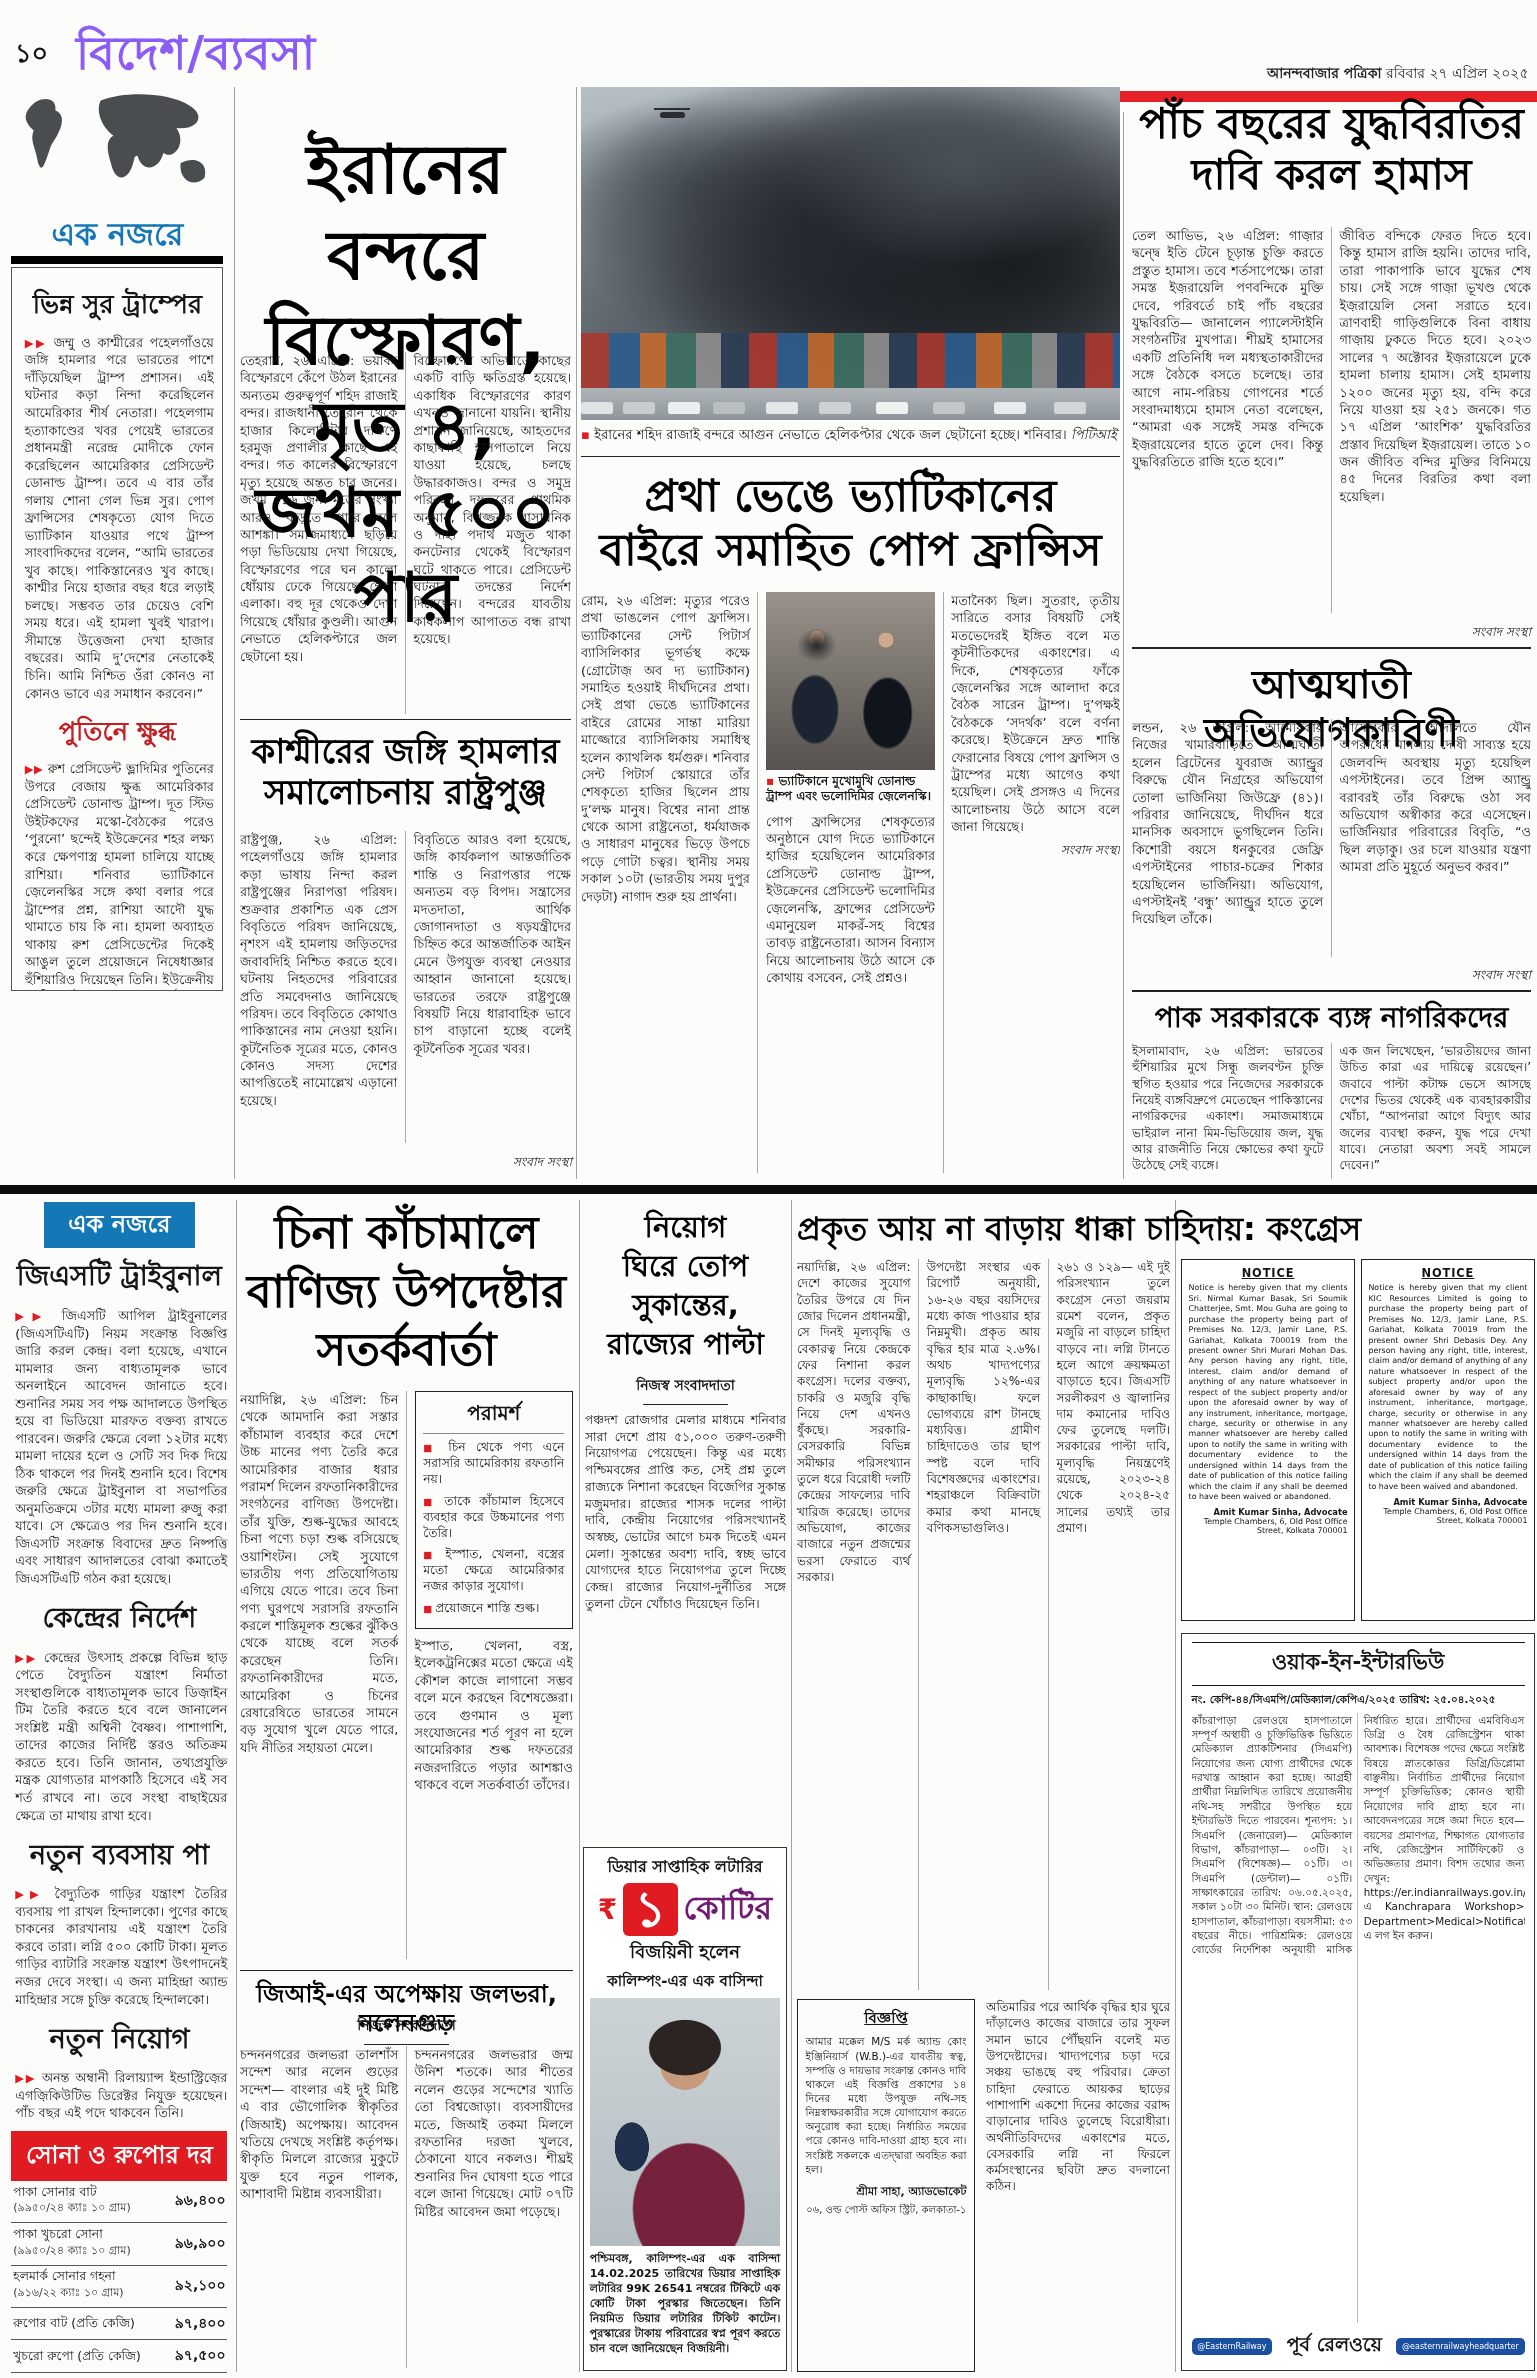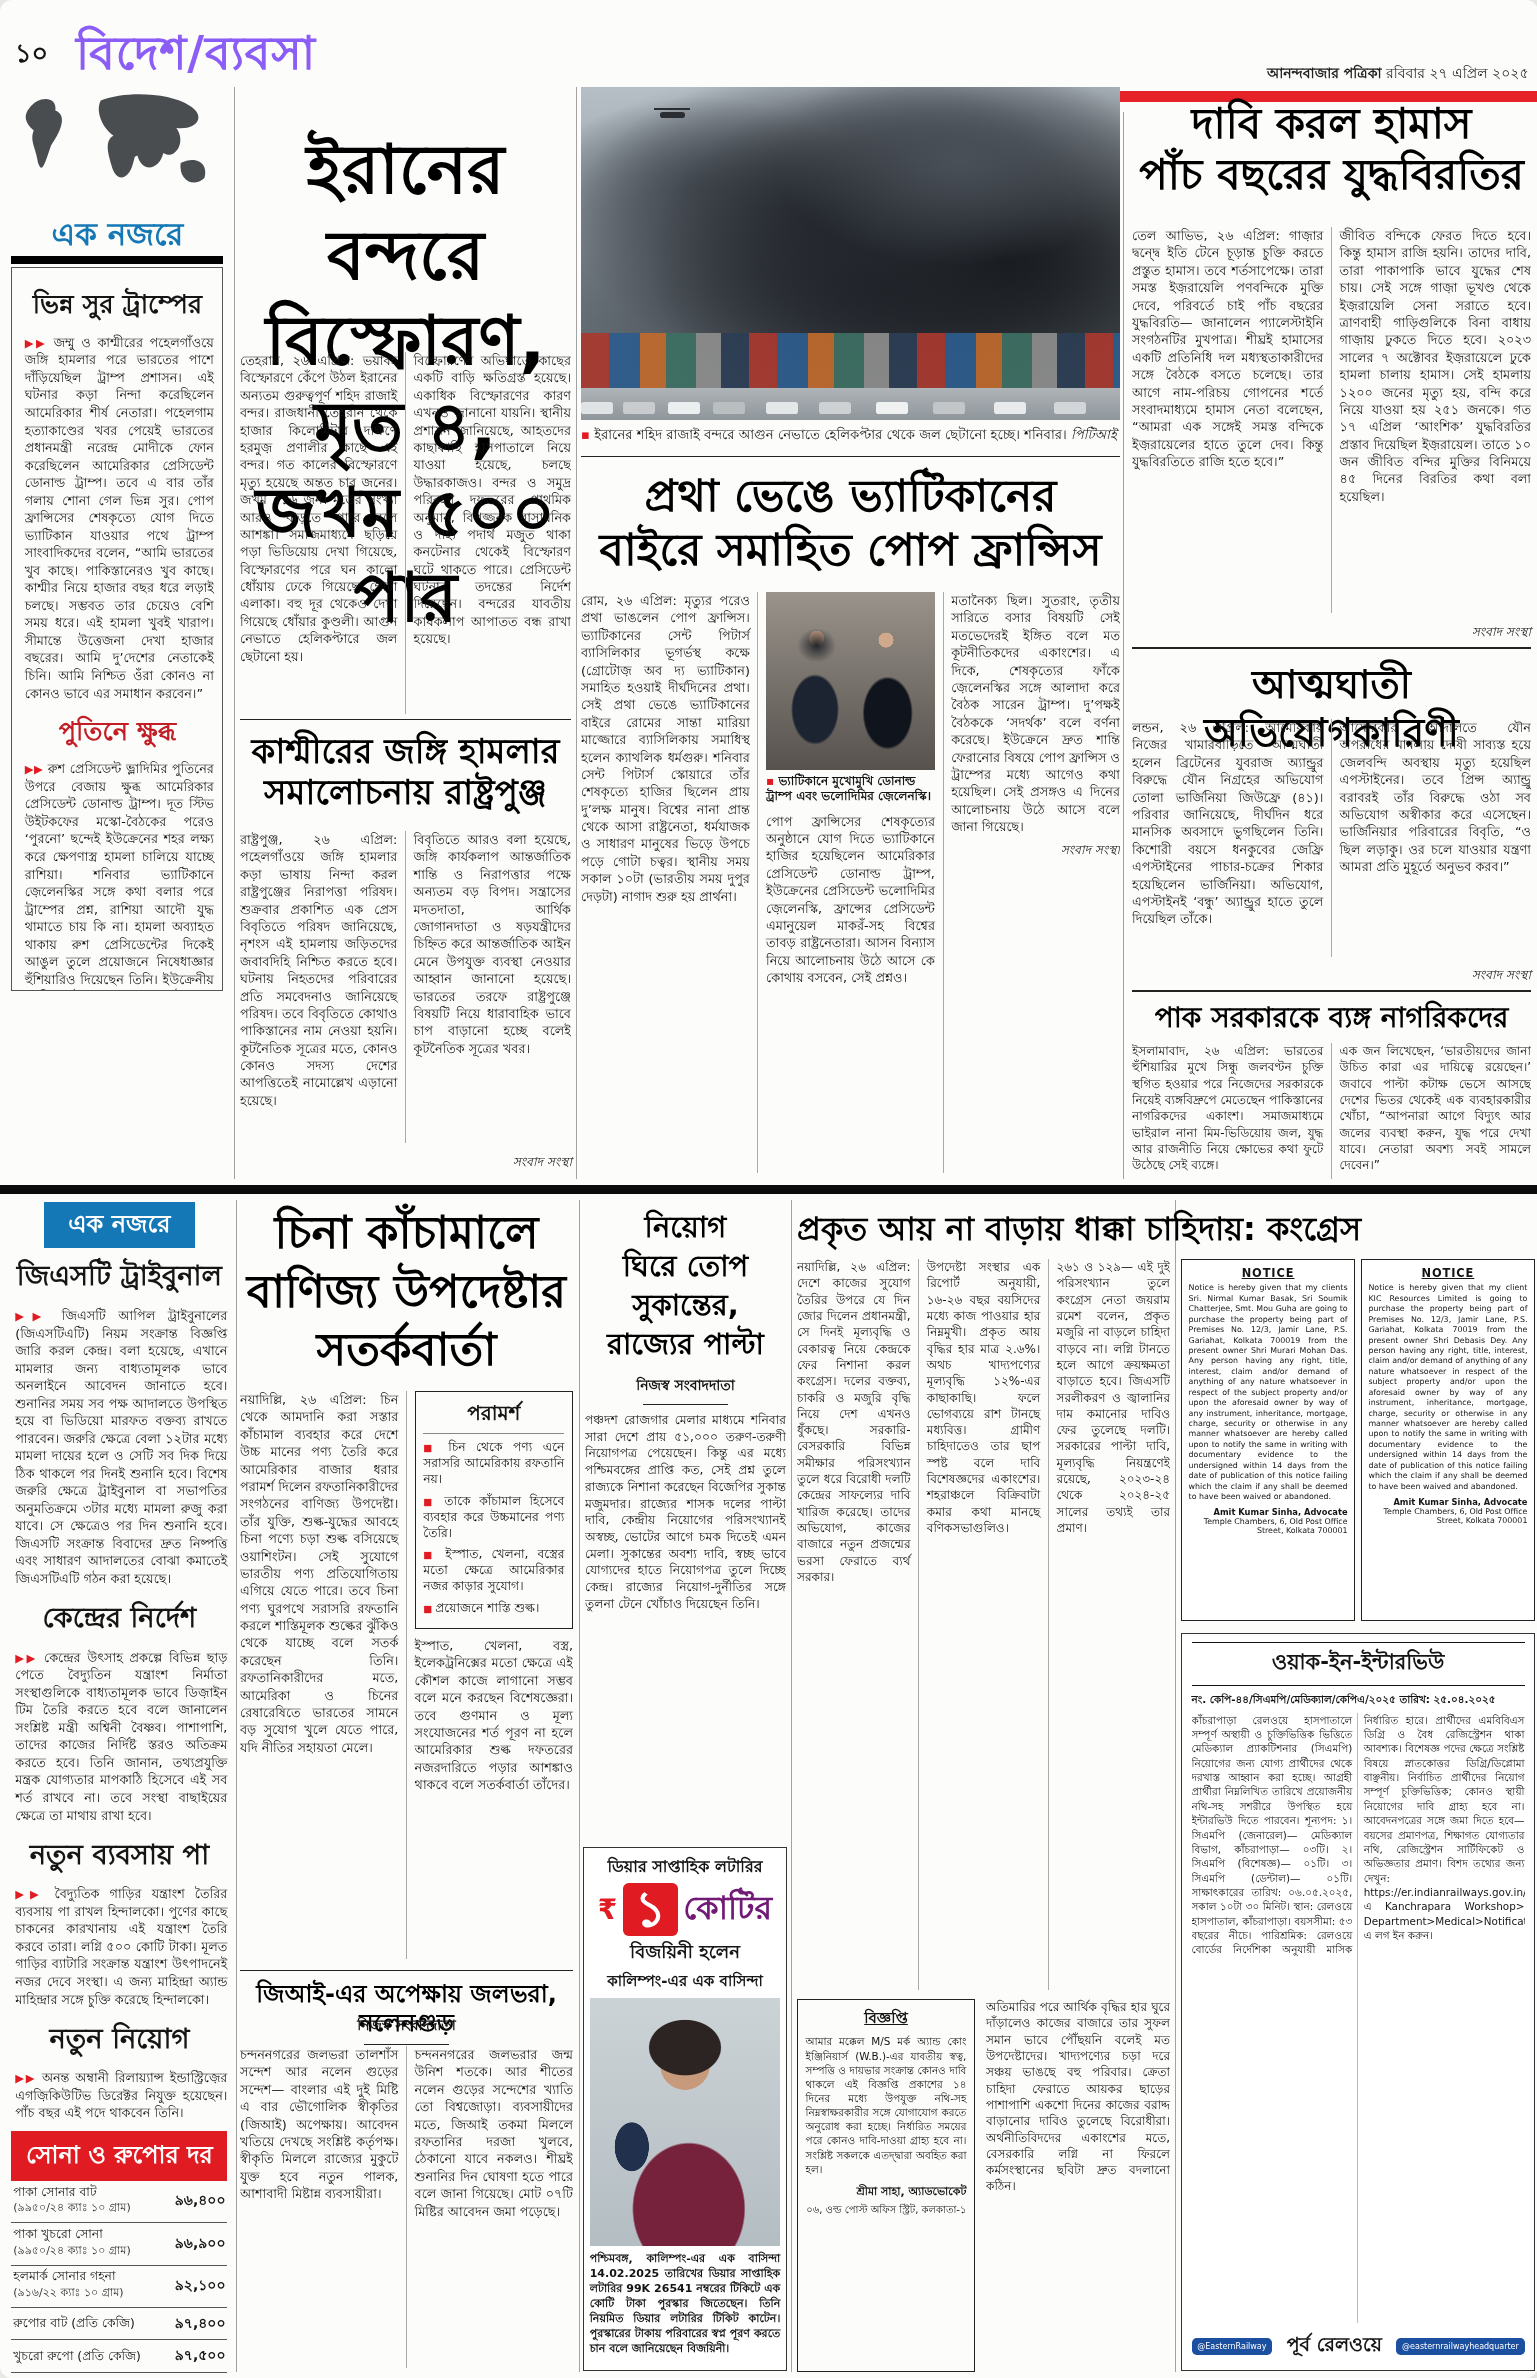--- a/index.html
+++ b/index.html
@@ -1,17 +1,17 @@
 <!DOCTYPE html>
 <html style="font-size:15px"><head>
 <meta charset="utf-8">
 <style>
   html,body{margin:0;padding:0;background:#e8e8e4;}
   .page{position:relative;width:1538px;height:2378px;background:#fcfcfa;margin:0 auto;
-        font-family:"DejaVu Sans","Liberation Sans",sans-serif;color:#151515;overflow:hidden;border-radius:12px;}
+        font-family:"DejaVu Sans","Liberation Sans",sans-serif;color:#151515;overflow:hidden;}
   .abs{position:absolute;}
   .hl{font-weight:700;color:#000;text-align:center;line-height:1.22;}
   .bt{font-size:12.8px;line-height:1.36;text-align:justify;color:#141414;}
   .cols{display:flex;}
   .col{flex:1;padding:0 7.6px;min-width:0;}
   .col:first-child{padding-left:0;}
   .col:last-child{padding-right:0;}
   .col + .col{border-left:0.9px solid #a9a9a9;}
   .credit{text-align:right;font-style:italic;font-size:12.3px;margin-top:5.7px;}
   .vrule{width:0.9px;background:#a2a2a2;}
@@ -152,22 +152,22 @@
       <div class="caption" style="font-size:12px;font-weight:700;margin:3.8px 0 7.6px;">ভ্যাটিকানে মুখোমুখি ডোনাল্ড ট্রাম্প এবং ভলোদিমির জ়েলেনস্কি।</div>
       <div class="bt">পোপ ফ্রান্সিসের শেষকৃত্যের অনুষ্ঠানে যোগ দিতে ভ্যাটিকানে হাজির হয়েছিলেন আমেরিকার প্রেসিডেন্ট ডোনাল্ড ট্রাম্প, ইউক্রেনের প্রেসিডেন্ট ভলোদিমির জ়েলেনস্কি, ফ্রান্সের প্রেসিডেন্ট এমানুয়েল মাকরঁ-সহ বিশ্বের তাবড় রাষ্ট্রনেতারা। আসন বিন্যাস নিয়ে আলোচনায় উঠে আসে কে কোথায় বসবেন, সেই প্রশ্নও।</div>
     </div>
     <div class="col">
       <div class="bt">মতানৈক্য ছিল। সুতরাং, তৃতীয় সারিতে বসার বিষয়টি সেই মতভেদেরই ইঙ্গিত বলে মত কূটনীতিকদের একাংশের। এ দিকে, শেষকৃত্যের ফাঁকে জ়েলেনস্কির সঙ্গে আলাদা করে বৈঠক সারেন ট্রাম্প। দু’পক্ষই বৈঠককে ‘সদর্থক’ বলে বর্ণনা করেছে। ইউক্রেনে দ্রুত শান্তি ফেরানোর বিষয়ে পোপ ফ্রান্সিস ও ট্রাম্পের মধ্যে আগেও কথা হয়েছিল। সেই প্রসঙ্গও এ দিনের আলোচনায় উঠে আসে বলে জানা গিয়েছে।</div>
       <div class="credit">সংবাদ সংস্থা</div>
     </div>
   </div>
 
   <div class="abs hl" style="left:1132px;top:98px;width:399px;font-size:42px;">
+    <div>পাঁচ বছরের যুদ্ধবিরতির</div>
     <div>দাবি করল হামাস</div>
-    <div>পাঁচ বছরের যুদ্ধবিরতির</div>
   </div>
   <div class="abs cols" style="left:1132px;top:227px;width:399px;height:386px;overflow:hidden;">
     <div class="col bt">তেল আভিভ, ২৬ এপ্রিল: গাজ়ার দ্বন্দ্বে ইতি টেনে চূড়ান্ত চুক্তি করতে প্রস্তুত হামাস। তবে শর্তসাপেক্ষে। তারা সমস্ত ইজ়রায়েলি পণবন্দিকে মুক্তি দেবে, পরিবর্তে চাই পাঁচ বছরের যুদ্ধবিরতি— জানালেন প্যালেস্টাইনি সংগঠনটির মুখপাত্র। শীঘ্রই হামাসের একটি প্রতিনিধি দল মধ্যস্থতাকারীদের সঙ্গে বৈঠকে বসতে চলেছে। তার আগে নাম-পরিচয় গোপনের শর্তে সংবাদমাধ্যমে হামাস নেতা বলেছেন, “আমরা এক সঙ্গেই সমস্ত বন্দিকে ইজ়রায়েলের হাতে তুলে দেব। কিন্তু যুদ্ধবিরতিতে রাজি হতে হবে।”</div>
     <div class="col bt">জীবিত বন্দিকে ফেরত দিতে হবে। কিন্তু হামাস রাজি হয়নি। তাদের দাবি, তারা পাকাপাকি ভাবে যুদ্ধের শেষ চায়। সেই সঙ্গে গাজ়া ভূখণ্ড থেকে ইজ়রায়েলি সেনা সরাতে হবে। ত্রাণবাহী গাড়িগুলিকে বিনা বাধায় গাজ়ায় ঢুকতে দিতে হবে। ২০২৩ সালের ৭ অক্টোবর ইজ়রায়েলে ঢুকে হামলা চালায় হামাস। সেই হামলায় ১২০০ জনের মৃত্যু হয়, বন্দি করে নিয়ে যাওয়া হয় ২৫১ জনকে। গত ১৭ এপ্রিল ‘আংশিক’ যুদ্ধবিরতির প্রস্তাব দিয়েছিল ইজ়রায়েল। তাতে ১০ জন জীবিত বন্দির মুক্তির বিনিময়ে ৪৫ দিনের বিরতির কথা বলা হয়েছিল।</div>
   </div>
   <div class="abs credit" style="left:1325px;top:617px;width:206px;">সংবাদ সংস্থা</div>
 
   <div class="abs hthin" style="left:1132px;top:647px;width:399px;height:1.9px;"></div>
   <div class="abs hl" style="left:1132px;top:661px;width:399px;font-size:39px;">আত্মঘাতী অভিযোগকারিণী</div>
   <div class="abs cols" style="left:1132px;top:719px;width:399px;height:238px;overflow:hidden;">

